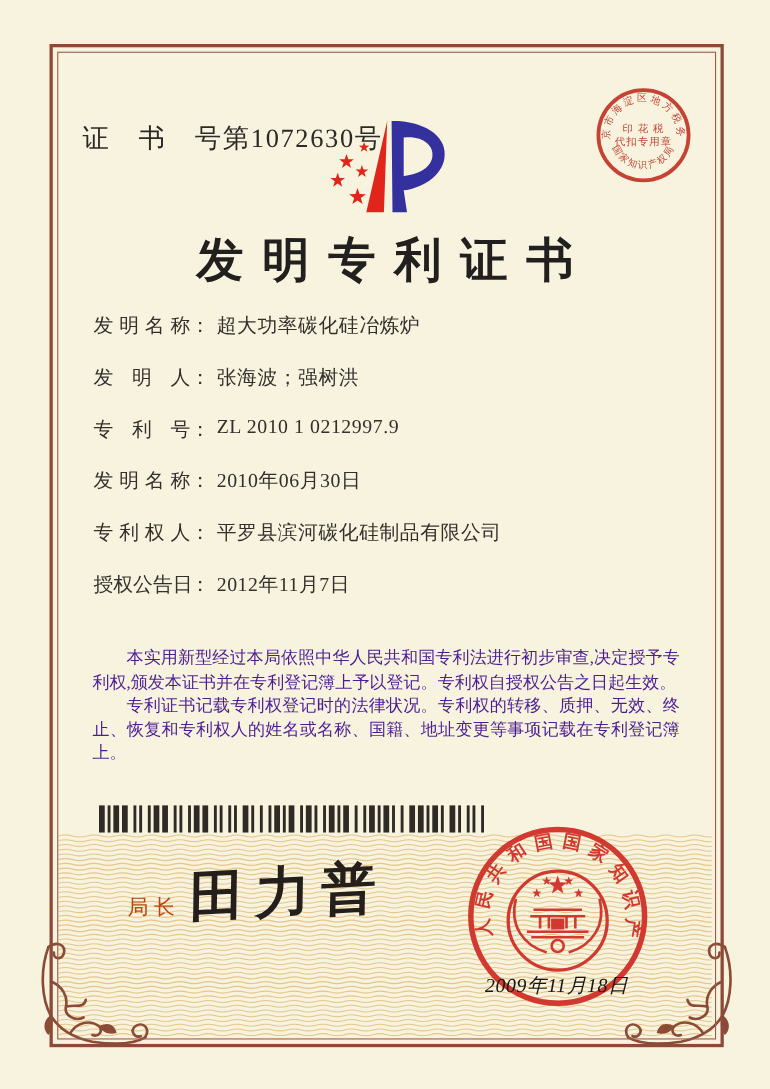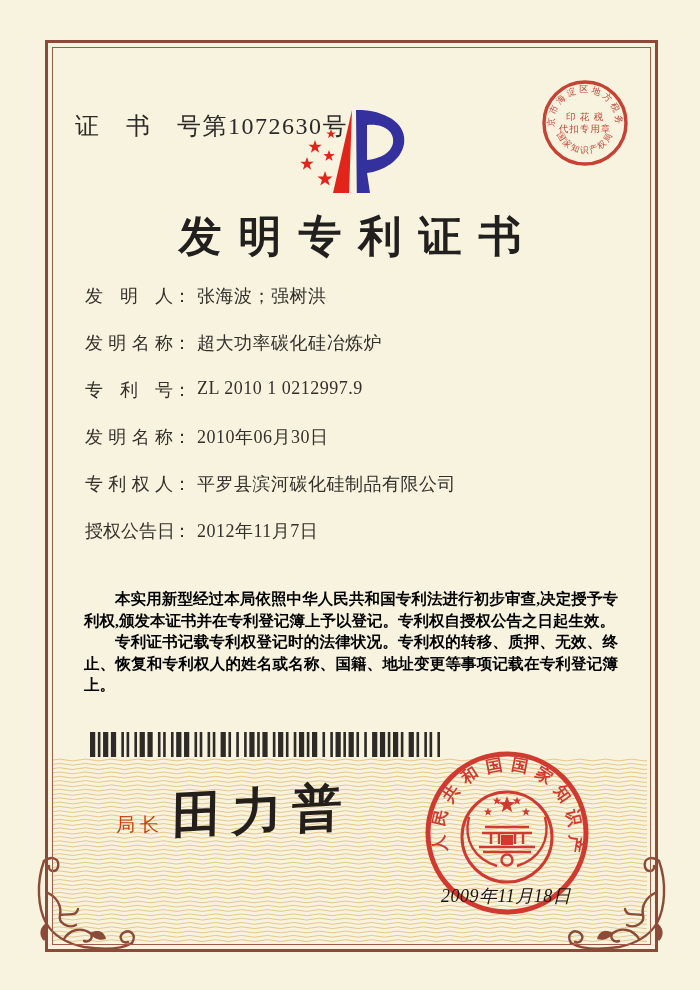--- a/index.html
+++ b/index.html
@@ -25,21 +25,21 @@
   .title{position:absolute; left:0; right:0; top:208px; margin:0; text-align:center;
     font-size:43px; font-weight:bold; letter-spacing:17px; text-indent:17px; color:#21201e;}
 
   .fields{position:absolute; left:85px; top:284px; right:80px;}
   .field-row{height:27px; margin-bottom:20px; font-size:18px; color:#33302c; white-space:nowrap;}
   .field-label{display:inline-block; width:88px; text-align:justify; text-align-last:justify; vertical-align:top;}
   .field-colon{display:inline-block; vertical-align:top;}
   .field-value{display:inline-block; margin-left:6px; vertical-align:top; letter-spacing:.5px;}
 
   .body-text{position:absolute; left:84px; right:82px; top:588px; font-size:15.5px;
-    line-height:21.5px; text-align:justify; color:#000000;font-weight:bold;}
+    line-height:21.5px; text-align:justify; color:#4c1d95;}
   .body-text p{margin:0; text-indent:2em;}
 
   .barcode{position:absolute; left:90px; top:732px; width:350px; height:25px;}
 
   .director{position:absolute; left:116px; top:812px; font-size:19px; letter-spacing:5px; color:#c2410c;}
   .signature{position:absolute; left:172px; top:778px; font-size:50px; color:#241f1b;
     transform:rotate(-3deg) skewX(-4deg); letter-spacing:10px; font-weight:600; z-index:4;}
 
   .seal{position:absolute; left:421px; top:747px; width:172px; height:172px; z-index:2; opacity:.96;}
   .grant-date{position:absolute; left:441px; top:884px; font-size:18px; color:#181512; z-index:3; letter-spacing:.5px;font-style:italic;}
@@ -154,24 +154,24 @@
       <textPath href="#taxBottom" startOffset="50%" text-anchor="middle">国家知识产权局</textPath>
     </text>
     <text x="45" y="42" text-anchor="middle" font-size="9.5" fill="#c3392b" letter-spacing="1">印 花 税</text>
     <text x="45" y="54" text-anchor="middle" font-size="9.5" fill="#c3392b" letter-spacing="1">代扣专用章</text>
   </svg>
 
   <h1 class="title">发明专利证书</h1>
 
   <div class="fields">
     <div class="field-row">
+      <span class="field-label">发明名称</span><span class="field-colon">：</span><span class="field-value">超大功率碳化硅冶炼炉</span>
+    </div>
+    <div class="field-row">
       <span class="field-label">发明人</span><span class="field-colon">：</span><span class="field-value">张海波；强树洪</span>
-    </div>
-    <div class="field-row">
-      <span class="field-label">发明名称</span><span class="field-colon">：</span><span class="field-value">超大功率碳化硅冶炼炉</span>
     </div>
     <div class="field-row">
       <span class="field-label">专利号</span><span class="field-colon">：</span><span class="field-value">ZL 2010 1 0212997.9</span>
     </div>
     <div class="field-row">
       <span class="field-label">发明名称</span><span class="field-colon">：</span><span class="field-value">2010年06月30日</span>
     </div>
     <div class="field-row">
       <span class="field-label">专利权人</span><span class="field-colon">：</span><span class="field-value">平罗县滨河碳化硅制品有限公司</span>
     </div>

